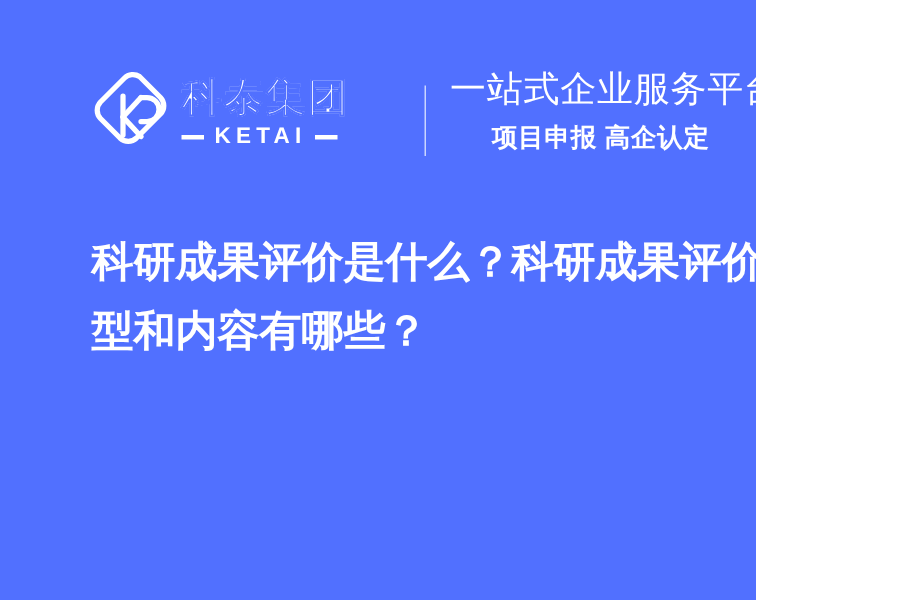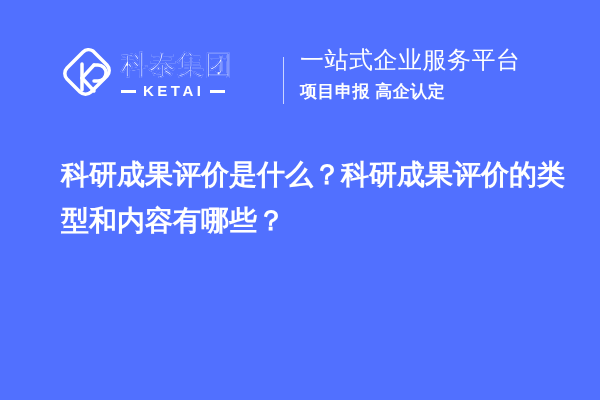--- a/index.html
+++ b/index.html
@@ -8,21 +8,21 @@
   }
   body {
     width: 600px;
     height: 400px;
     overflow: hidden;
     font-family: "Liberation Sans", "DejaVu Sans", sans-serif;
   }
 
   #banner {
     position: relative;
-    width: 600px;
+    width: 504px;
     height: 400px;
     background: #5170FF;
     box-sizing: border-box;
   }
 
   
   #header {
     position: absolute;
     left: 0;
     top: 0;
@@ -116,20 +116,21 @@
   }
 
   #tagline-secondary {
     font-size: 17px;
     line-height: 24px;
     color: #ffffff;
     font-weight: bold;
     letter-spacing: 0.5px;
     margin-top: 4px;
     white-space: nowrap;
+    margin-left: 28px;
   }
 
   
   #article-title {
     position: absolute;
     left: 61px;
     top: 152px;
     width: 510px;
     font-size: 28px;
     line-height: 46px;

